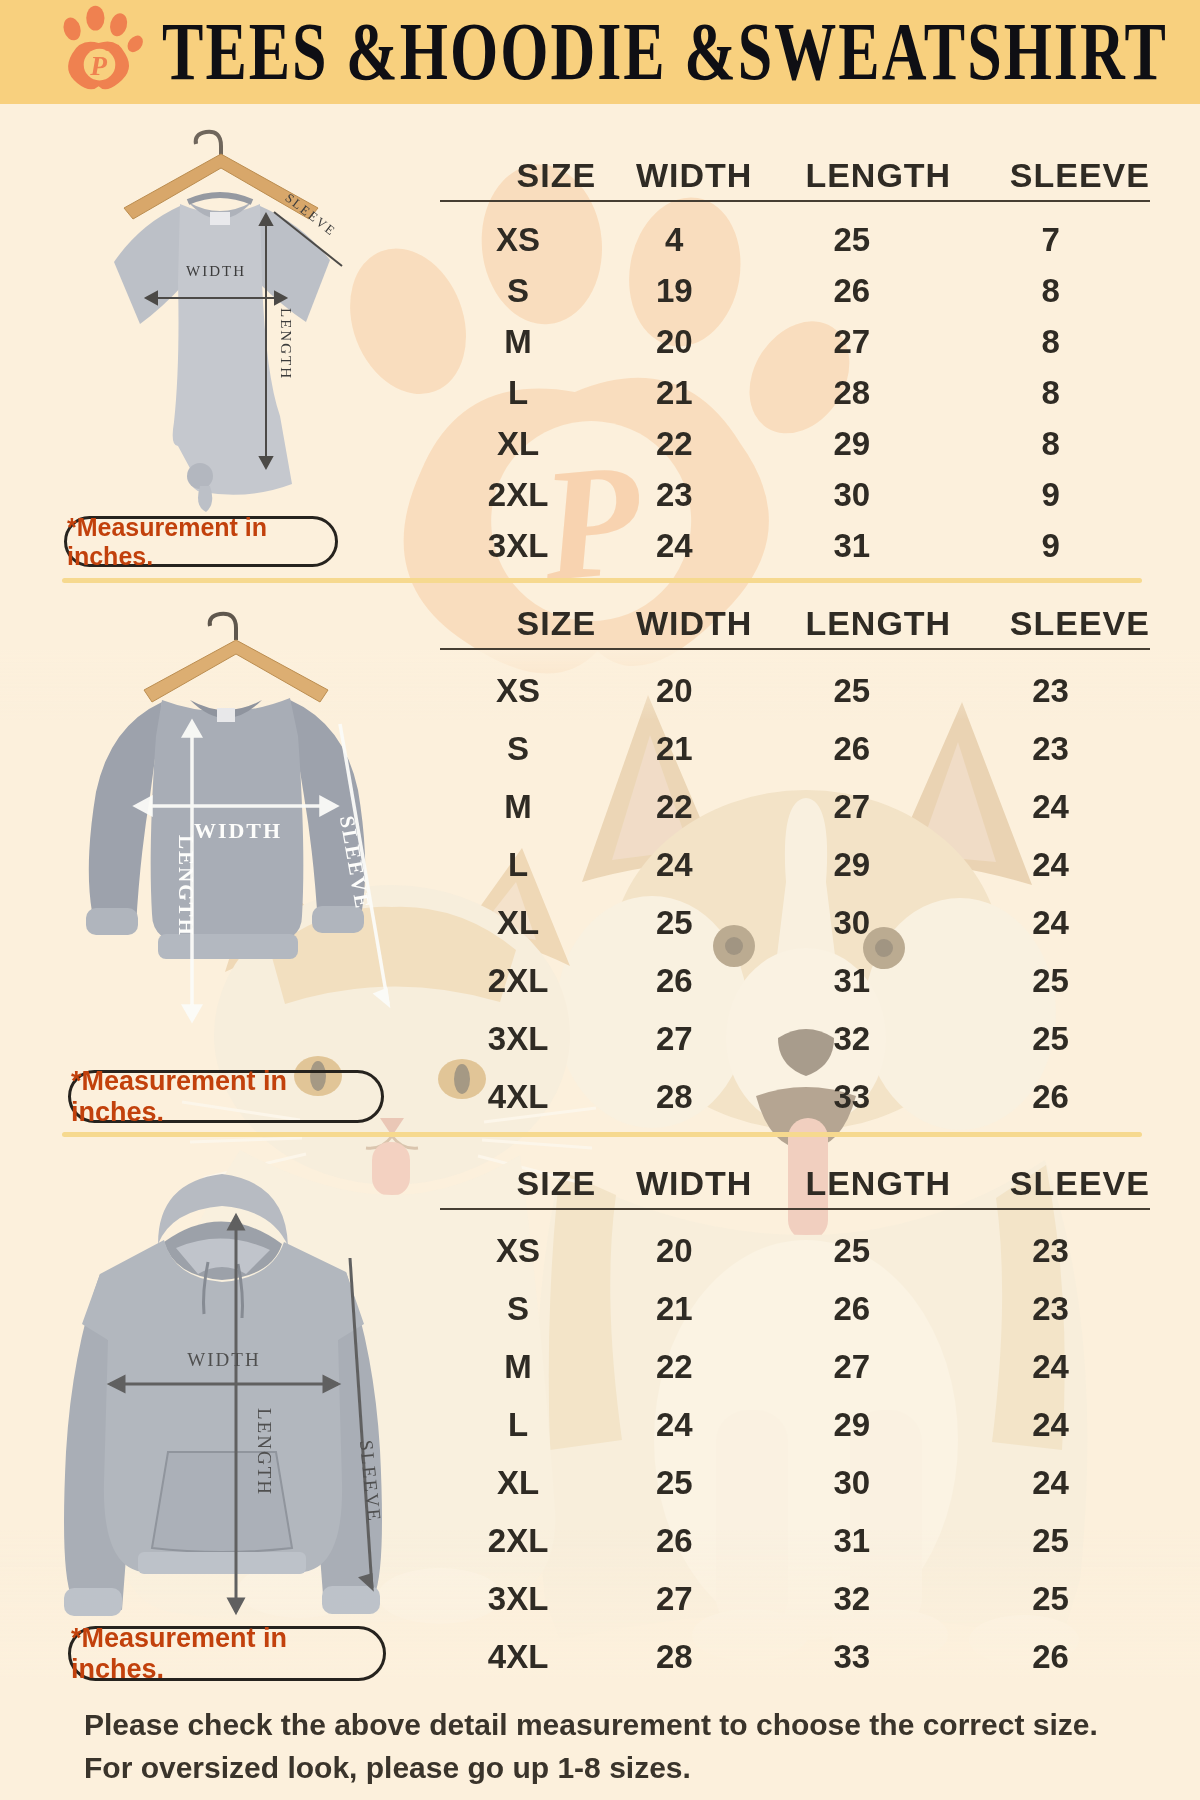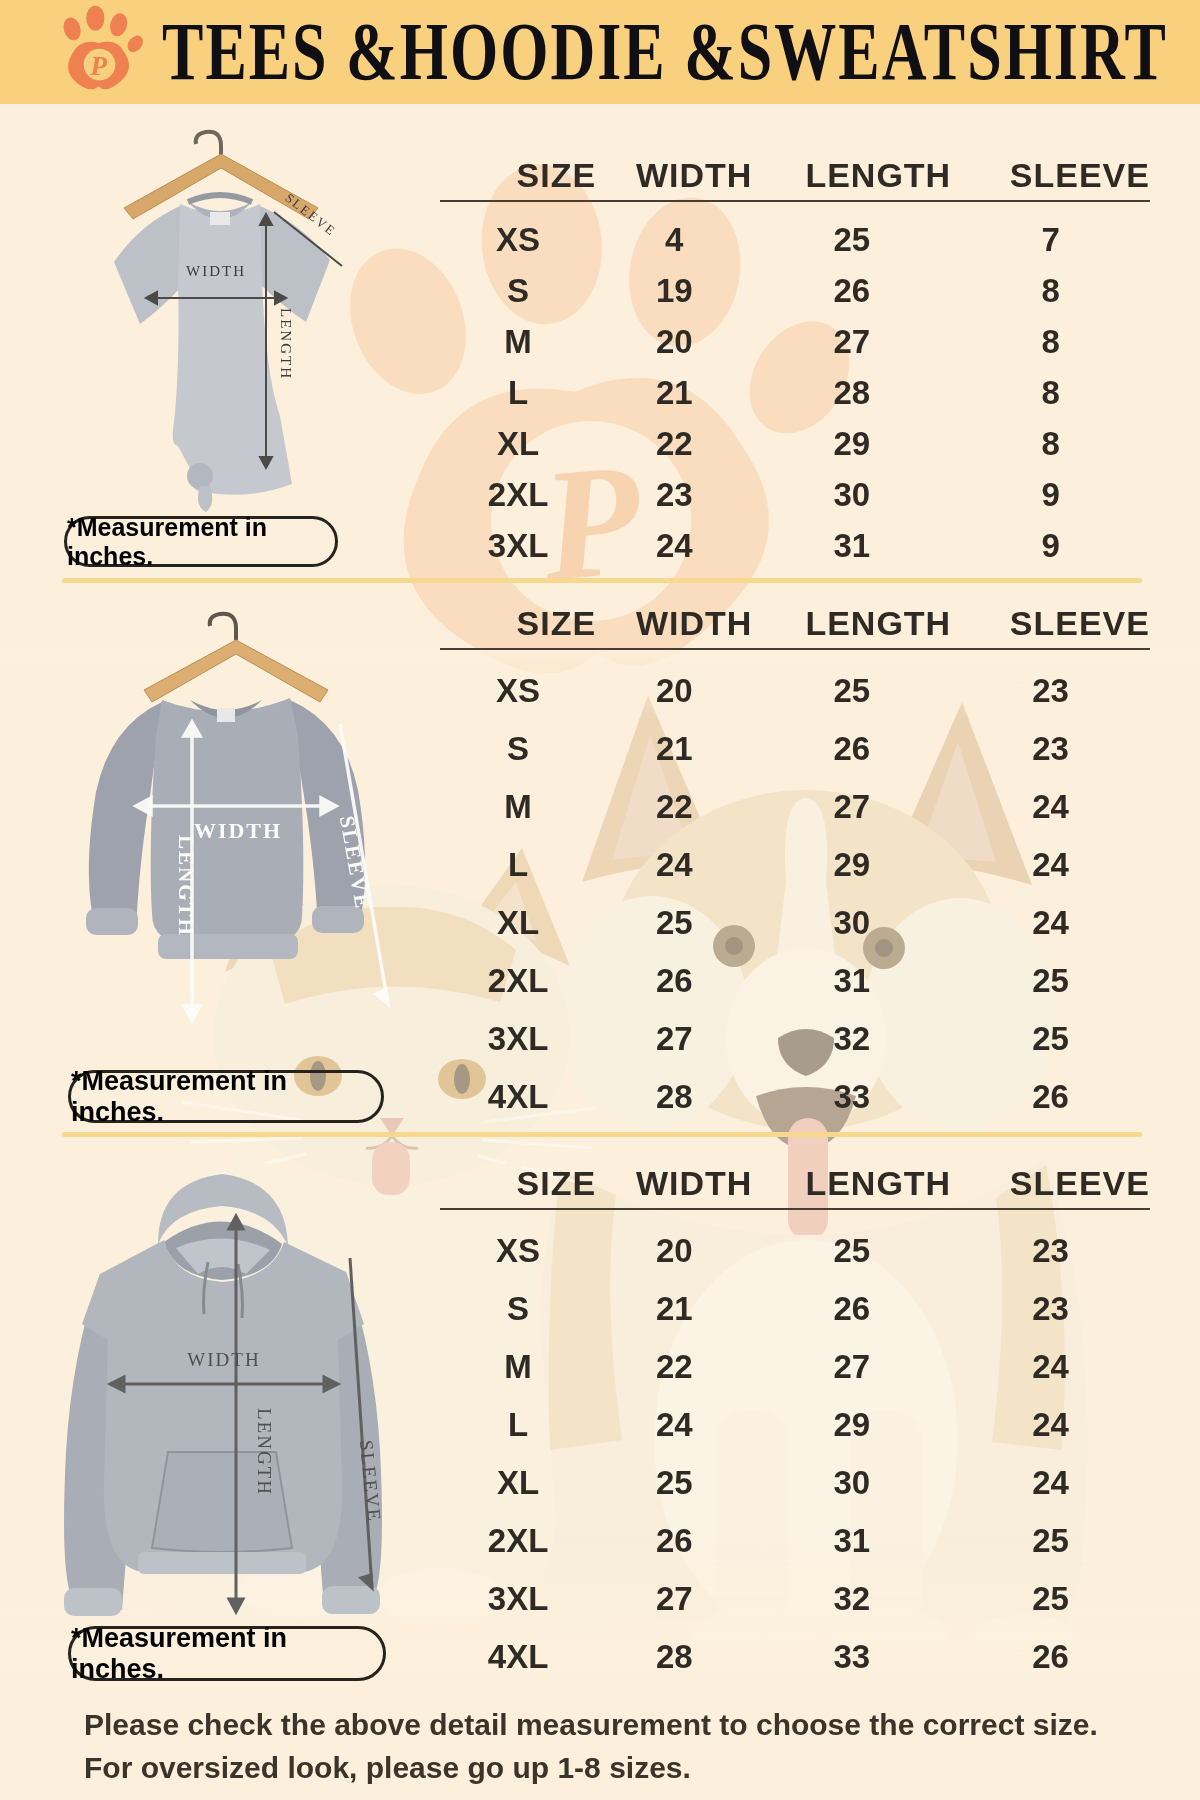--- a/index.html
+++ b/index.html
@@ -25,21 +25,21 @@
   .sweat{left:40px;top:596px;width:370px;height:430px;}
   .hoodie{left:46px;top:1152px;width:352px;height:478px;}
   .measure-label{font-family:"Liberation Serif",serif;letter-spacing:2px;}
 
   
   .divider{position:absolute;left:62px;width:1080px;height:5px;border-radius:3px;
            background:#f6d98f;z-index:40;}
   .d1{top:578px}.d2{top:1132px}
   .pill{position:absolute;display:flex;align-items:center;justify-content:center;
         border:3px solid #26231e;border-radius:28px;z-index:40;
-        font-weight:700;color:#000000;background:transparent;}
+        font-weight:700;color:#c2410c;background:transparent;}
   .p1{left:64px;top:516px;width:268px;height:45px;font-size:25px;}
   .p2{left:68px;top:1070px;width:310px;height:47px;font-size:27px;}
   .p3{left:68px;top:1626px;width:312px;height:49px;font-size:27px;}
 
   
   .size-table{position:absolute;left:440px;width:710px;z-index:40;color:#2f2b24;}
   .t1{top:150px}.t2{top:598px}.t3{top:1158px}
   .thead,.trow{display:grid;grid-template-columns:22% 22% 28% 28%;align-items:center;}
   .thead{height:50px;border-bottom:2px solid #463e33;}
   .thead .cell{text-align:right;font-weight:700;font-size:34px;letter-spacing:1px;}

